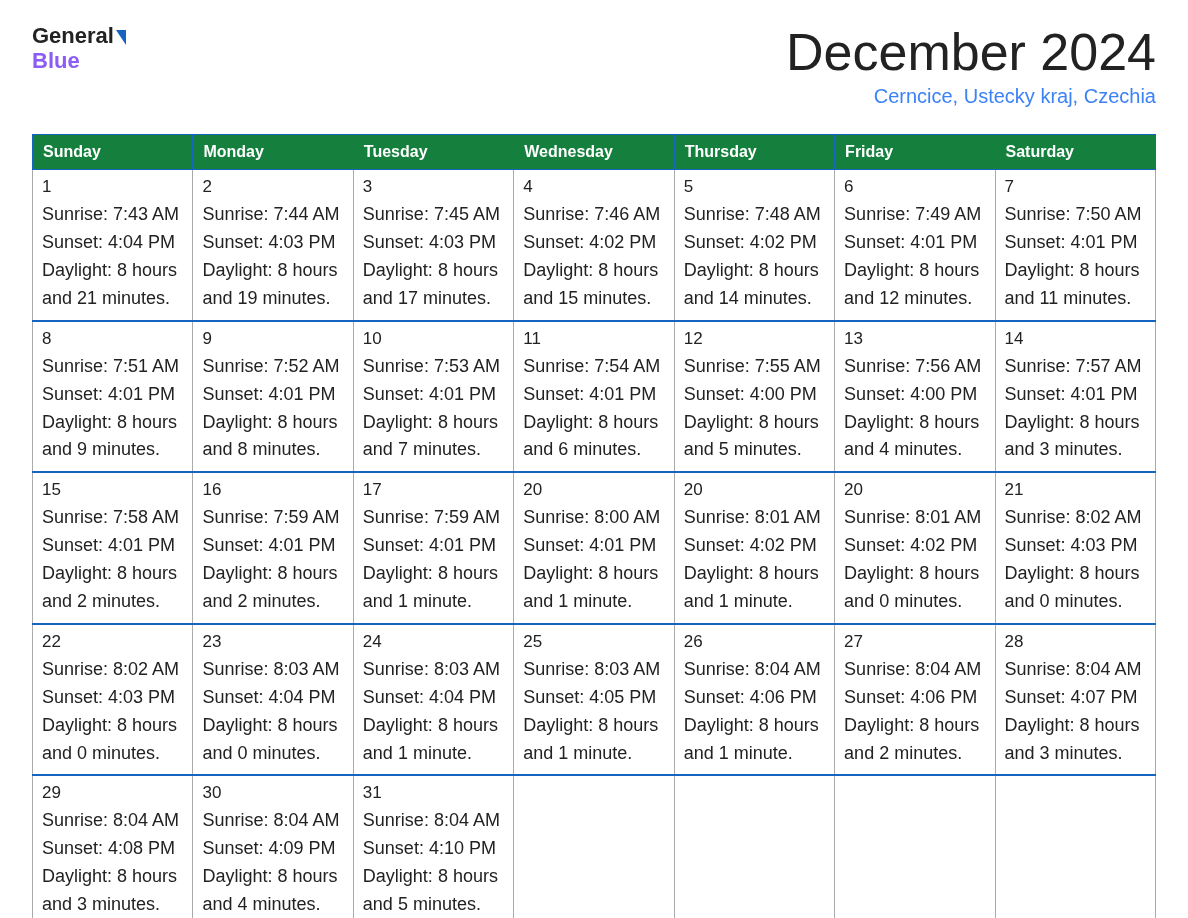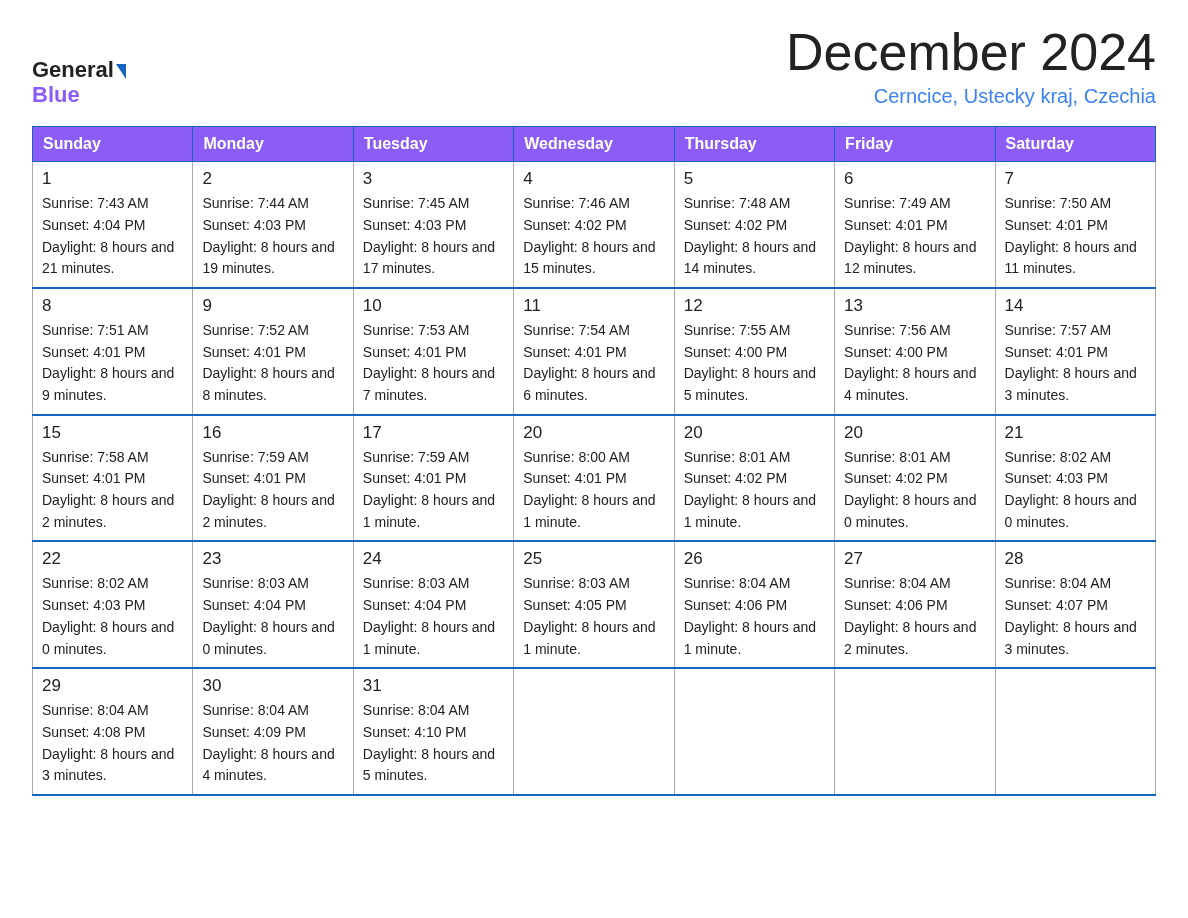--- a/index.html
+++ b/index.html
@@ -5,22 +5,22 @@
     * { box-sizing: border-box; margin: 0; padding: 0; }
     body {
       font-family: Arial, Helvetica, sans-serif;
       background: #fff;
       color: #222;
       padding: 24px 32px;
     }
     .header-area {
       display: flex;
       justify-content: space-between;
-      align-items: flex-end;
-      margin-bottom: 18px;
+      align-items: flex-start;
+      margin-bottom: 26px;
       gap: 20px;
     }
     .logo-area {
       display: flex;
       flex-direction: column;
       align-items: flex-start;
     }
     .logo-text {
       font-size: 22px;
       font-weight: bold;
@@ -48,21 +48,21 @@
       font-size: 20px;
       color: #3b82f6;
       margin-top: 4px;
     }
     table {
       width: 100%;
       border-collapse: collapse;
       table-layout: fixed;
     }
     thead tr th {
-      background: #8b5cf6;
+      background: #15803d;
       color: #fff;
       font-size: 16px;
       font-weight: bold;
       padding: 8px 10px;
       text-align: left;
       border: 1px solid #1565c0;
     }
     tbody tr td {
       vertical-align: top;
       border: 1px solid #aaa;
@@ -74,21 +74,21 @@
     tbody tr {
       border-bottom: 2px solid #1565c0;
     }
     .day-number {
       font-size: 17px;
       font-weight: normal;
       margin-bottom: 4px;
       display: block;
     }
     .day-info {
-      font-size: 14px;
+      font-size: 18px;
       line-height: 1.55;
       color: #222;
     }
     .empty-cell {
       background: #fff;
     }
   </style>
 </head>
 <body>
 

